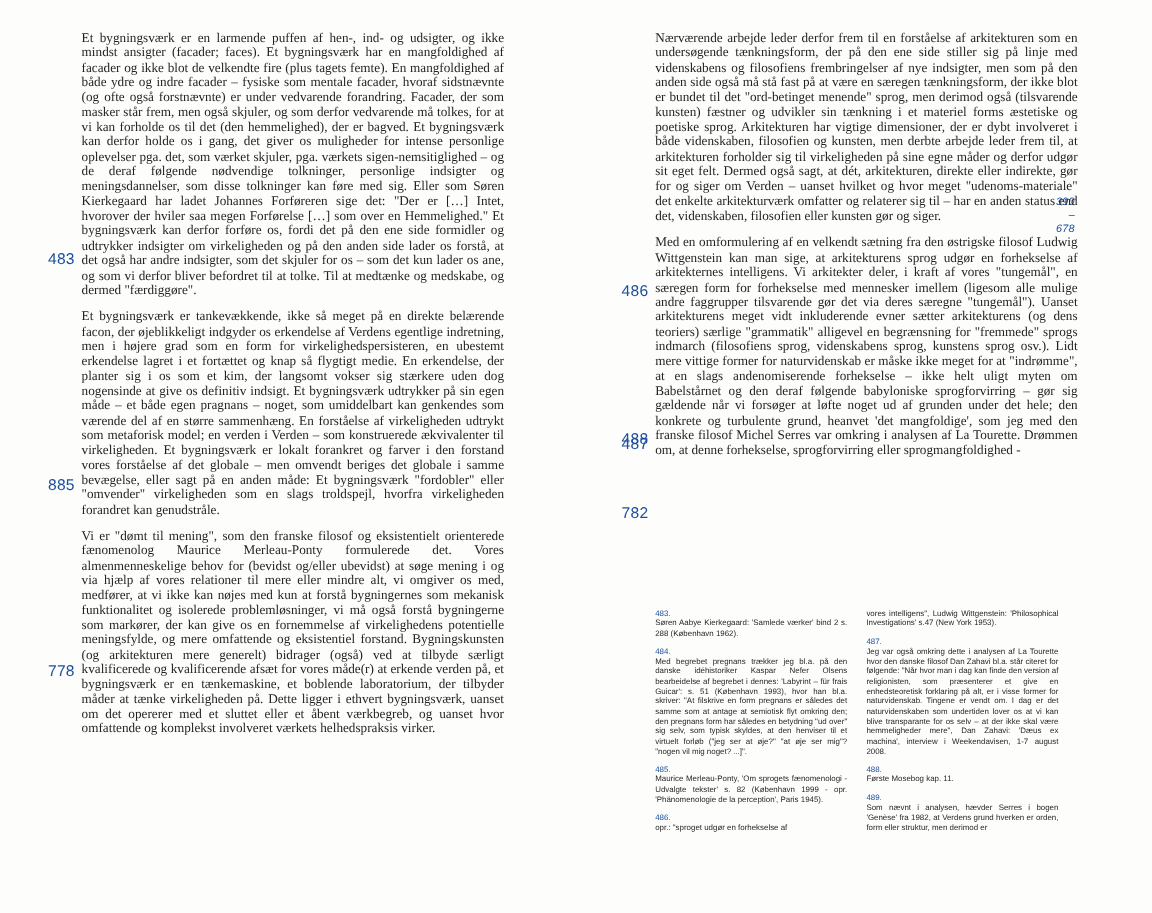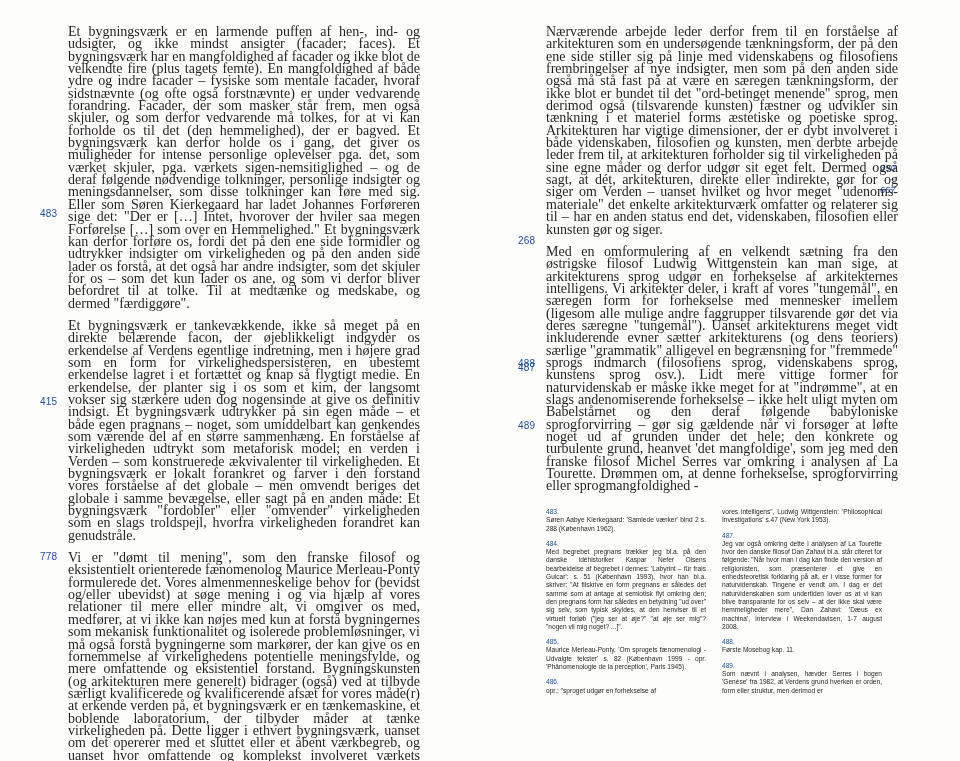--- a/index.html
+++ b/index.html
@@ -24,21 +24,21 @@
     position: absolute;
     top: 26px;
     width: 352px;
   }
   .col-left  { left: 68px; }
   .col-right { left: 546px; }
 
   .body-text p {
     margin: 0 0 0 0;
     text-align: justify;
-    font-size: 14px;
+    font-size: 11px;
     line-height: 12.35px;
     text-indent: 0;
     hyphens: auto;
   }
   .body-text p + p {
     margin-top: 10px;
   }
 
   
   .pagenum {
@@ -53,21 +53,21 @@
     letter-spacing: .2px;
     font-style: italic;
   }
   .pagenum div { }
   .pagenum .dash { letter-spacing: 0; }
 
   
   .noteref {
     position: absolute;
     font-family: "Liberation Sans", sans-serif;
-    font-size: 10px;
+    font-size: 13px;
     color: #1b4f9c;
     letter-spacing: .2px;
   }
   .col-left .noteref  { left: -28px; }
   .col-right .noteref { left: -28px; }
 
   
   .notes {
     position: absolute;
     top: 508px;
@@ -87,40 +87,40 @@
   .notes .txt { display: block; text-align: justify; }
 </style>
 </head>
 <body>
 
 <div class="page">
 
   <div class="pagenum">
     <div>390</div>
     <div class="dash">–</div>
-    <div>657</div>
+    <div>678</div>
   </div>
 
   <div class="col col-left">
     <div class="noteref" style="top:182px">483</div>
-    <div class="noteref" style="top:370px">415</div>
+    <div class="noteref" style="top:370px">885</div>
     <div class="noteref" style="top:525px">778</div>
 
     <div class="body-text">
       <p>Et bygningsværk er en larmende puffen af hen-, ind- og udsigter, og ikke mindst ansigter (facader; faces). Et bygningsværk har en mangfoldighed af facader og ikke blot de velkendte fire (plus tagets femte). En mangfoldighed af både ydre og indre facader – fysiske som mentale facader, hvoraf sidstnævnte (og ofte også forstnævnte) er under vedvarende forandring. Facader, der som masker står frem, men også skjuler, og som derfor vedvarende må tolkes, for at vi kan forholde os til det (den hemmelighed), der er bagved. Et bygningsværk kan derfor holde os i gang, det giver os muligheder for intense personlige oplevelser pga. det, som værket skjuler, pga. værkets sigen-nemsitiglighed – og de deraf følgende nødvendige tolkninger, personlige indsigter og meningsdannelser, som disse tolkninger kan føre med sig. Eller som Søren Kierkegaard har ladet Johannes Forføreren sige det: "Der er […] Intet, hvorover der hviler saa megen Forførelse […] som over en Hemmelighed." Et bygningsværk kan derfor forføre os, fordi det på den ene side formidler og udtrykker indsigter om virkeligheden og på den anden side lader os forstå, at det også har andre indsigter, som det skjuler for os – som det kun lader os ane, og som vi derfor bliver befordret til at tolke. Til at medtænke og medskabe, og dermed "færdiggøre".</p>
       <p>Et bygningsværk er tankevækkende, ikke så meget på en direkte belærende facon, der øjeblikkeligt indgyder os erkendelse af Verdens egentlige indretning, men i højere grad som en form for virkelighedspersisteren, en ubestemt erkendelse lagret i et fortættet og knap så flygtigt medie. En erkendelse, der planter sig i os som et kim, der langsomt vokser sig stærkere uden dog nogensinde at give os definitiv indsigt. Et bygningsværk udtrykker på sin egen måde – et både egen pragnans – noget, som umiddelbart kan genkendes som værende del af en større sammenhæng. En forståelse af virkeligheden udtrykt som metaforisk model; en verden i Verden – som konstruerede ækvivalenter til virkeligheden. Et bygningsværk er lokalt forankret og farver i den forstand vores forståelse af det globale – men omvendt beriges det globale i samme bevægelse, eller sagt på en anden måde: Et bygningsværk "fordobler" eller "omvender" virkeligheden som en slags troldspejl, hvorfra virkeligheden forandret kan genudstråle.</p>
       <p>Vi er "dømt til mening", som den franske filosof og eksistentielt orienterede fænomenolog Maurice Merleau-Ponty formulerede det. Vores almenmenneskelige behov for (bevidst og/eller ubevidst) at søge mening i og via hjælp af vores relationer til mere eller mindre alt, vi omgiver os med, medfører, at vi ikke kan nøjes med kun at forstå bygningernes som mekanisk funktionalitet og isolerede problemløsninger, vi må også forstå bygningerne som markører, der kan give os en fornemmelse af virkelighedens potentielle meningsfylde, og mere omfattende og eksistentiel forstand. Bygningskunsten (og arkitekturen mere generelt) bidrager (også) ved at tilbyde særligt kvalificerede og kvalificerende afsæt for vores måde(r) at erkende verden på, et bygningsværk er en tænkemaskine, et boblende laboratorium, der tilbyder måder at tænke virkeligheden på. Dette ligger i ethvert bygningsværk, uanset om det opererer med et sluttet eller et åbent værkbegreb, og uanset hvor omfattende og komplekst involveret værkets helhedspraksis virker.</p>
     </div>
   </div>
 
   <div class="col col-right">
-    <div class="noteref" style="top:209px">268</div>
+    <div class="noteref" style="top:209px">486</div>
     <div class="noteref" style="top:336px">487</div>
     <div class="noteref" style="top:332px">488</div>
-    <div class="noteref" style="top:394px">489</div>
+    <div class="noteref" style="top:394px">782</div>
 
     <div class="body-text">
       <p>Nærværende arbejde leder derfor frem til en forståelse af arkitekturen som en undersøgende tænkningsform, der på den ene side stiller sig på linje med videnskabens og filosofiens frembringelser af nye indsigter, men som på den anden side også må stå fast på at være en særegen tænkningsform, der ikke blot er bundet til det "ord-betinget menende" sprog, men derimod også (tilsvarende kunsten) fæstner og udvikler sin tænkning i et materiel forms æstetiske og poetiske sprog. Arkitekturen har vigtige dimensioner, der er dybt involveret i både videnskaben, filosofien og kunsten, men derbte arbejde leder frem til, at arkitekturen forholder sig til virkeligheden på sine egne måder og derfor udgør sit eget felt. Dermed også sagt, at dét, arkitekturen, direkte eller indirekte, gør for og siger om Verden – uanset hvilket og hvor meget "udenoms-materiale" det enkelte arkitekturværk omfatter og relaterer sig til – har en anden status end det, videnskaben, filosofien eller kunsten gør og siger.</p>
       <p>Med en omformulering af en velkendt sætning fra den østrigske filosof Ludwig Wittgenstein kan man sige, at arkitekturens sprog udgør en forhekselse af arkitekternes intelligens. Vi arkitekter deler, i kraft af vores "tungemål", en særegen form for forhekselse med mennesker imellem (ligesom alle mulige andre faggrupper tilsvarende gør det via deres særegne "tungemål"). Uanset arkitekturens meget vidt inkluderende evner sætter arkitekturens (og dens teoriers) særlige "grammatik" alligevel en begrænsning for "fremmede" sprogs indmarch (filosofiens sprog, videnskabens sprog, kunstens sprog osv.). Lidt mere vittige former for naturvidenskab er måske ikke meget for at "indrømme", at en slags andenomiserende forhekselse – ikke helt uligt myten om Babelstårnet og den deraf følgende babyloniske sprogforvirring – gør sig gældende når vi forsøger at løfte noget ud af grunden under det hele; den konkrete og turbulente grund, heanvet 'det mangfoldige', som jeg med den franske filosof Michel Serres var omkring i analysen af La Tourette. Drømmen om, at denne forhekselse, sprogforvirring eller sprogmangfoldighed -</p>
     </div>
   </div>
 
   <div class="notes notes-left">
     <div class="note">
       <span class="num">483.</span>

